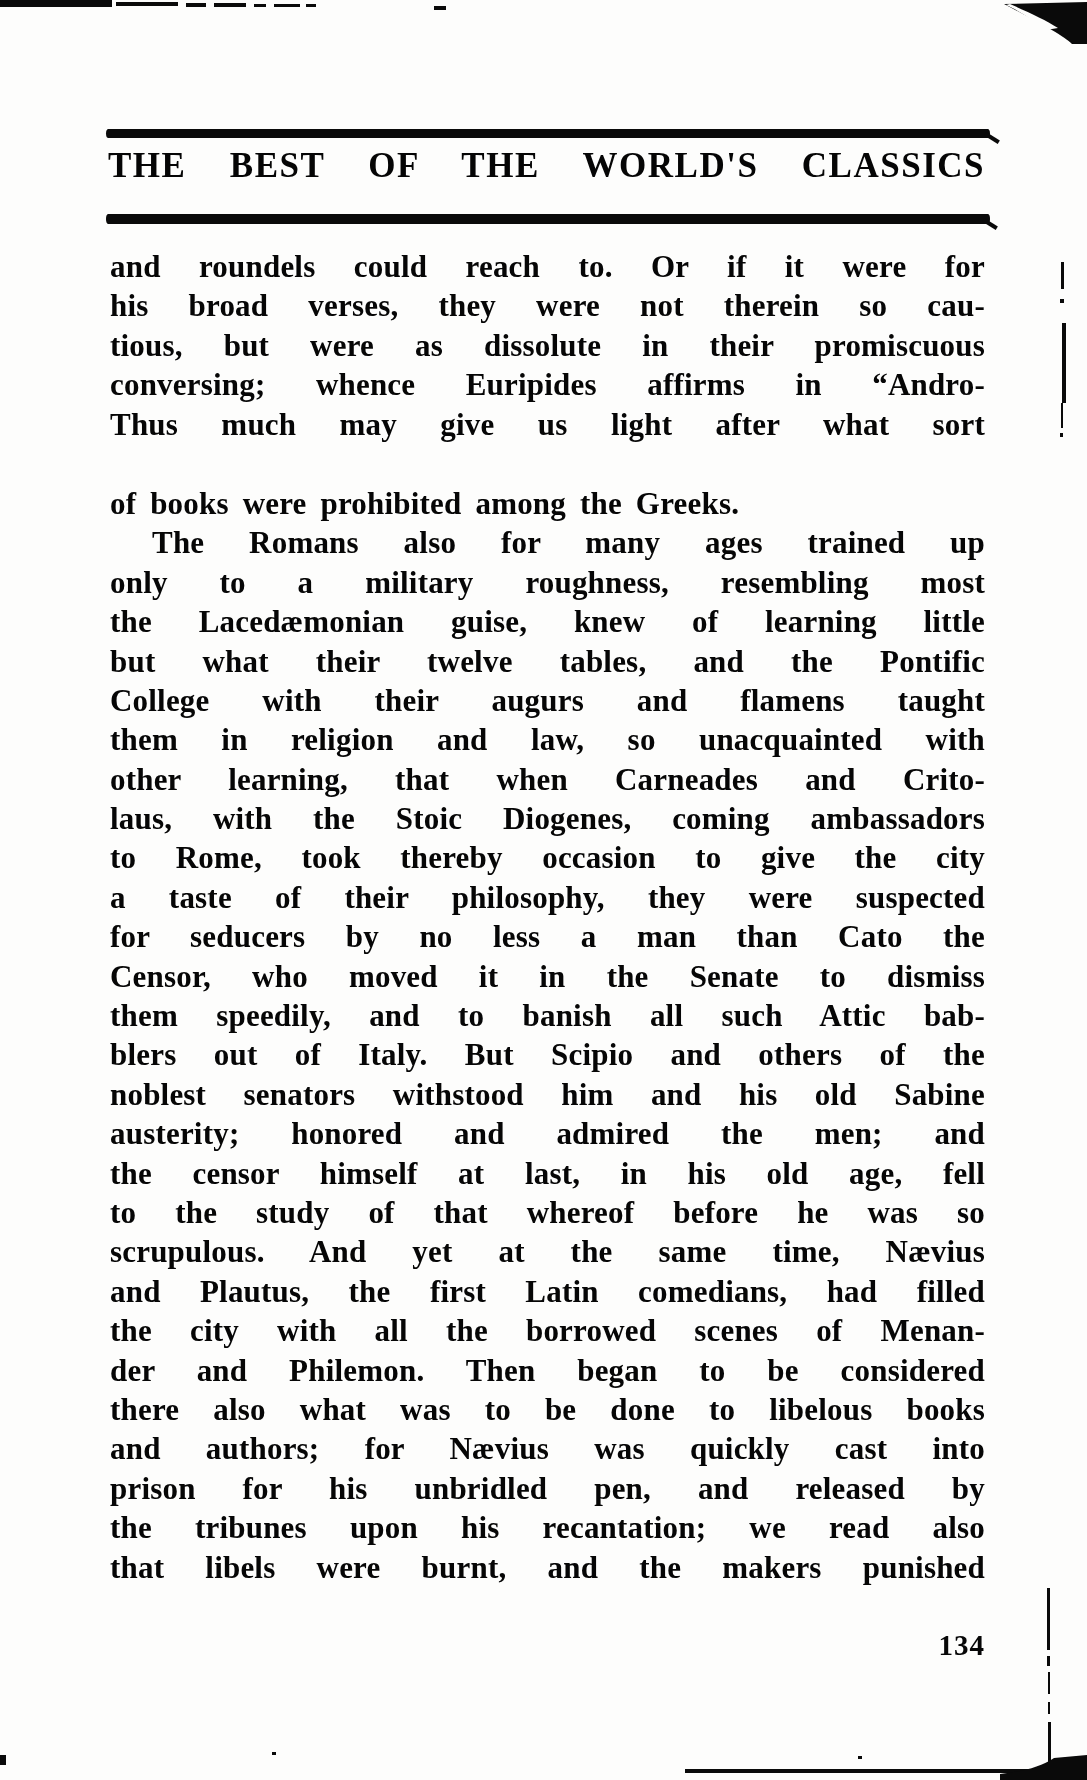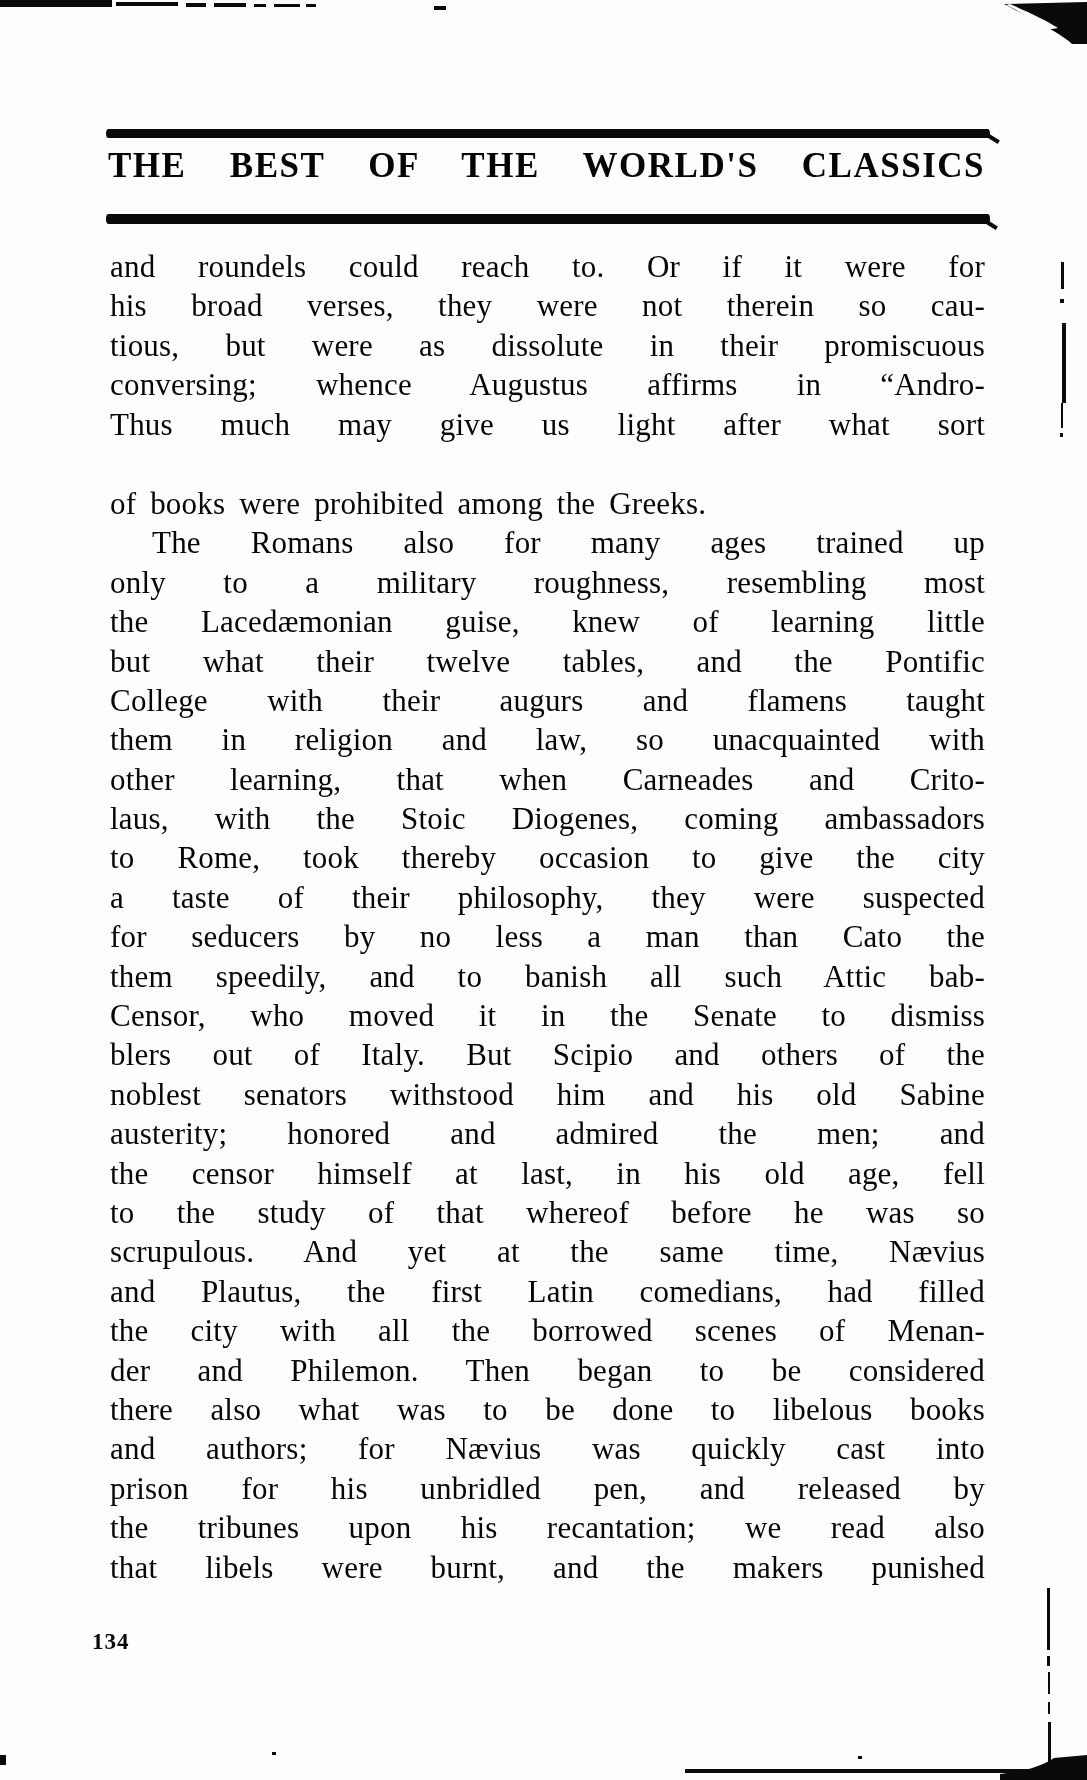--- a/index.html
+++ b/index.html
@@ -20,33 +20,33 @@
   .running-head{
     position:absolute;left:108px;top:146px;width:877px;
     font-size:35px;font-weight:700;letter-spacing:1.5px;
     white-space:nowrap;
     text-align:justify;text-align-last:justify;
     color:#050505;
   }
   
   .text-block{
     position:absolute;left:110px;top:247px;width:875px;
-    font-size:31px;font-weight:400;line-height:39.4px;
+    font-size:31px;font-weight:700;line-height:39.4px;
     letter-spacing:.2px;
     color:#060606;
   }
   .line{
     text-align:justify;text-align-last:justify;
     white-space:nowrap;height:39.4px;
   }
   .line.end{text-align-last:left;word-spacing:6px;margin-top:40px;}
   .line.indent{text-indent:42px;}
   .page-number{
-    position:absolute;left:92px;top:1629px;width:877px;
-    text-align:left;font-size:23px;font-weight:700;letter-spacing:1px;
+    position:absolute;left:108px;top:1629px;width:877px;
+    text-align:right;font-size:29px;font-weight:700;letter-spacing:1px;
   }
   
   .artifact{position:absolute;background:#0a0a0a;}
   svg.blob{position:absolute;display:block;}
 </style>
 </head>
 <body>
 
 <div class="page">
 
@@ -69,36 +69,36 @@
 
   <div class="running-head">THE BEST OF THE WORLD'S CLASSICS</div>
 
   <div class="rule rule-bottom"></div>
   <div class="rule-tail" style="left:982px;top:222px;"></div>
 
   <div class="text-block">
     <div class="line">and roundels could reach to.  Or if it were for</div>
     <div class="line">his broad verses, they were not therein so cau-</div>
     <div class="line">tious, but were as dissolute in their promiscuous</div>
-    <div class="line">conversing; whence Augustus affirms in “Andro-</div>
+    <div class="line">conversing; whence Euripides affirms in “Andro-</div>
     <div class="line">Thus much may give us light after what sort</div>
     <div class="line end">of books were prohibited among the Greeks.</div>
     <div class="line indent">The Romans also for many ages trained up</div>
     <div class="line">only to a military roughness, resembling most</div>
     <div class="line">the Lacedæmonian guise, knew of learning little</div>
     <div class="line">but what their twelve tables, and the Pontific</div>
     <div class="line">College with their augurs and flamens taught</div>
     <div class="line">them in religion and law, so unacquainted with</div>
     <div class="line">other learning, that when Carneades and Crito-</div>
     <div class="line">laus, with the Stoic Diogenes, coming ambassadors</div>
     <div class="line">to Rome, took thereby occasion to give the city</div>
     <div class="line">a taste of their philosophy, they were suspected</div>
     <div class="line">for seducers by no less a man than Cato the</div>
+    <div class="line">Censor, who moved it in the Senate to dismiss</div>
     <div class="line">them speedily, and to banish all such Attic bab-</div>
-    <div class="line">Censor, who moved it in the Senate to dismiss</div>
     <div class="line">blers out of Italy.  But Scipio and others of the</div>
     <div class="line">noblest senators withstood him and his old Sabine</div>
     <div class="line">austerity; honored and admired the men; and</div>
     <div class="line">the censor himself at last, in his old age, fell</div>
     <div class="line">to the study of that whereof before he was so</div>
     <div class="line">scrupulous.  And yet at the same time, Nævius</div>
     <div class="line">and Plautus, the first Latin comedians, had filled</div>
     <div class="line">the city with all the borrowed scenes of Menan-</div>
     <div class="line">der and Philemon.  Then began to be considered</div>
     <div class="line">there also what was to be done to libelous books</div>

